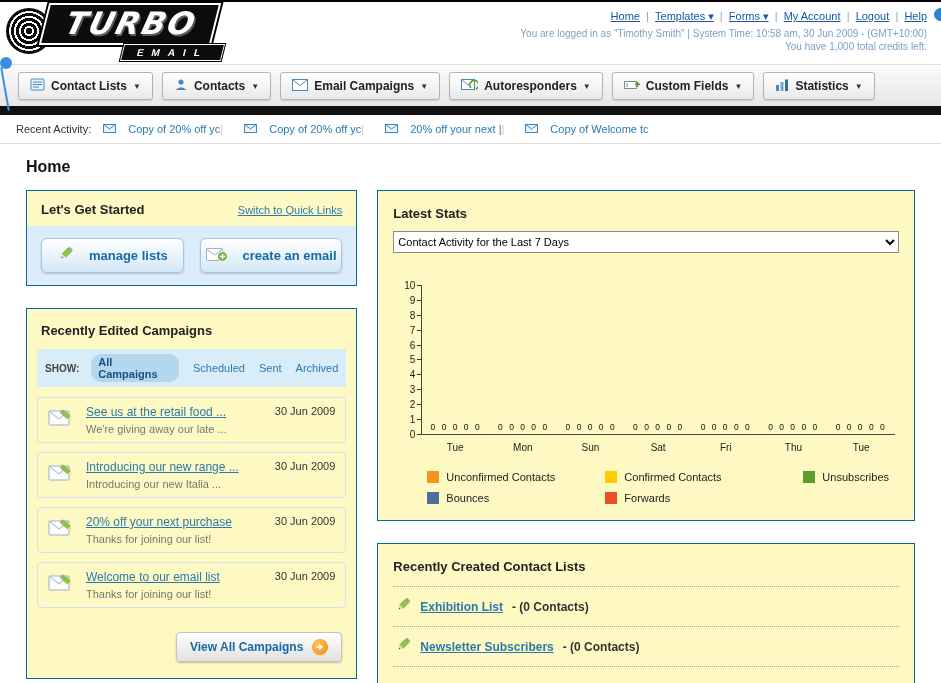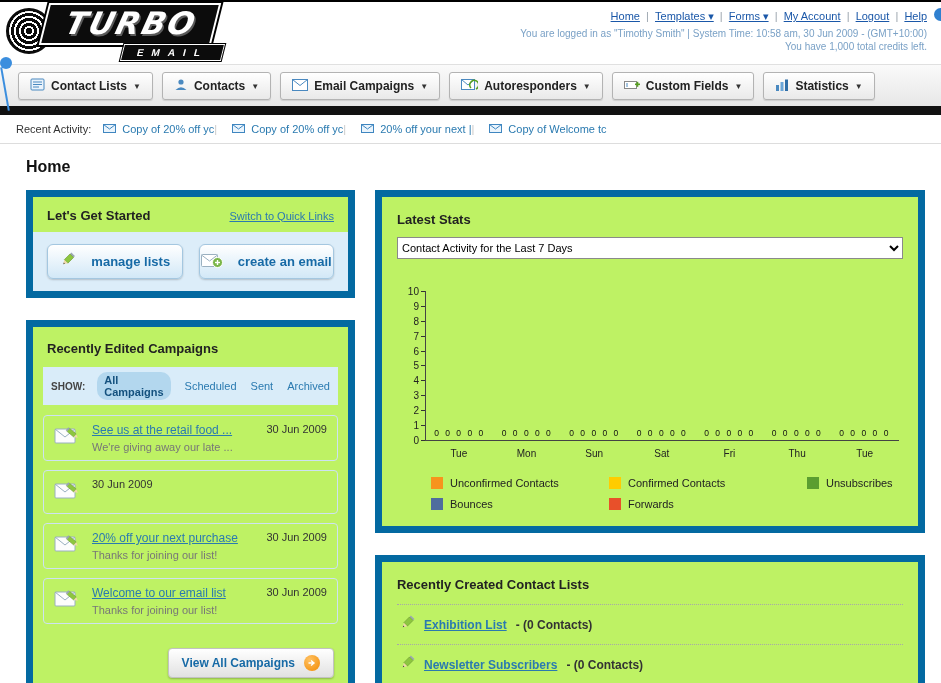--- a/index.html
+++ b/index.html
@@ -55,31 +55,31 @@
     box-shadow:0 1px 1px rgba(0,0,0,.12);
   }
   .nav-caret { font-size:8px; color:#333; }
   .black-bar { height:9px; background:#111; }
 
   
   .activity-bar {
     display:flex; align-items:center; gap:12px; padding:8px 16px;
     border-bottom:1px solid #ddd; font-size:11px; background:#fff;
   }
-  .activity-item { display:inline-flex; align-items:center; gap:6px; color:#2a7ab0; cursor:pointer; }
+  .activity-item { display:inline-flex; align-items:center; gap:12px; color:#2a7ab0; cursor:pointer; }
   .activity-item:not(:first-child)::before { content:"|"; color:#c9c9c9; margin-right:9px; }
   .act-text { color:#2a7ab0; }
 
   
   .main { padding:12px 26px 0; }
   .page-title { font-size:16px; font-weight:bold; color:#111; margin:2px 0 14px; }
   .columns { display:flex; gap:20px; align-items:flex-start; }
   .col-left { width:378px; display:flex; flex-direction:column; gap:22px; }
   .col-right { flex:1; display:flex; flex-direction:column; gap:22px; }
-  .panel { border:7px solid #0369a1; background:#bef264; }
+  .panel { border:1px solid #0369a1; background:#fef9c3; }
   .panel-title { font-weight:bold; font-size:13px; color:#222; }
 
   
   .gs-header { display:flex; justify-content:space-between; align-items:center; padding:11px 14px 9px; }
   .gs-link { font-size:11px; color:#2a7ab0; }
   .gs-body { background:#dcedf9; padding:12px 14px; display:flex; gap:16px; }
   .gs-btn {
     flex:1; display:flex; align-items:center; justify-content:center; gap:15px; height:35px;
     border:1px solid #a4c7e0; border-radius:6px;
     background:linear-gradient(#ffffff,#d2e8f7);
@@ -324,20 +324,24 @@
             <div class="campaign">
             <span><svg width="28" height="24" viewBox="0 0 28 24">
                   <rect x="1" y="6" width="20" height="14" rx="1" fill="#fdfdfd" stroke="#9ab0c0"></rect>
                   <path d="M1 6 L11 14 L21 6" fill="none" stroke="#9ab0c0"></path>
                   <g transform="rotate(40 18 10)">
                     <rect x="13" y="8" width="9" height="4" fill="#8dc63f" stroke="#6b9a2f" stroke-width="0.5"></rect>
                     <polygon points="22,8 25.5,10 22,12" fill="#f0d9a8"></polygon>
                     <rect x="11.5" y="8" width="1.8" height="4" fill="#9aa7b0"></rect>
                   </g>
                 </svg></span>
+            <span class="campaign-text">
+              <a class="campaign-title">Introducing our new range ...</a>
+              <span class="campaign-sub" style="display:block;">Introducing our new Italia ...</span>
+            </span>
             <span class="campaign-date">30 Jun 2009</span>
           </div>
             <div class="campaign">
             <span><svg width="28" height="24" viewBox="0 0 28 24">
                   <rect x="1" y="6" width="20" height="14" rx="1" fill="#fdfdfd" stroke="#9ab0c0"></rect>
                   <path d="M1 6 L11 14 L21 6" fill="none" stroke="#9ab0c0"></path>
                   <g transform="rotate(40 18 10)">
                     <rect x="13" y="8" width="9" height="4" fill="#8dc63f" stroke="#6b9a2f" stroke-width="0.5"></rect>
                     <polygon points="22,8 25.5,10 22,12" fill="#f0d9a8"></polygon>
                     <rect x="11.5" y="8" width="1.8" height="4" fill="#9aa7b0"></rect>

